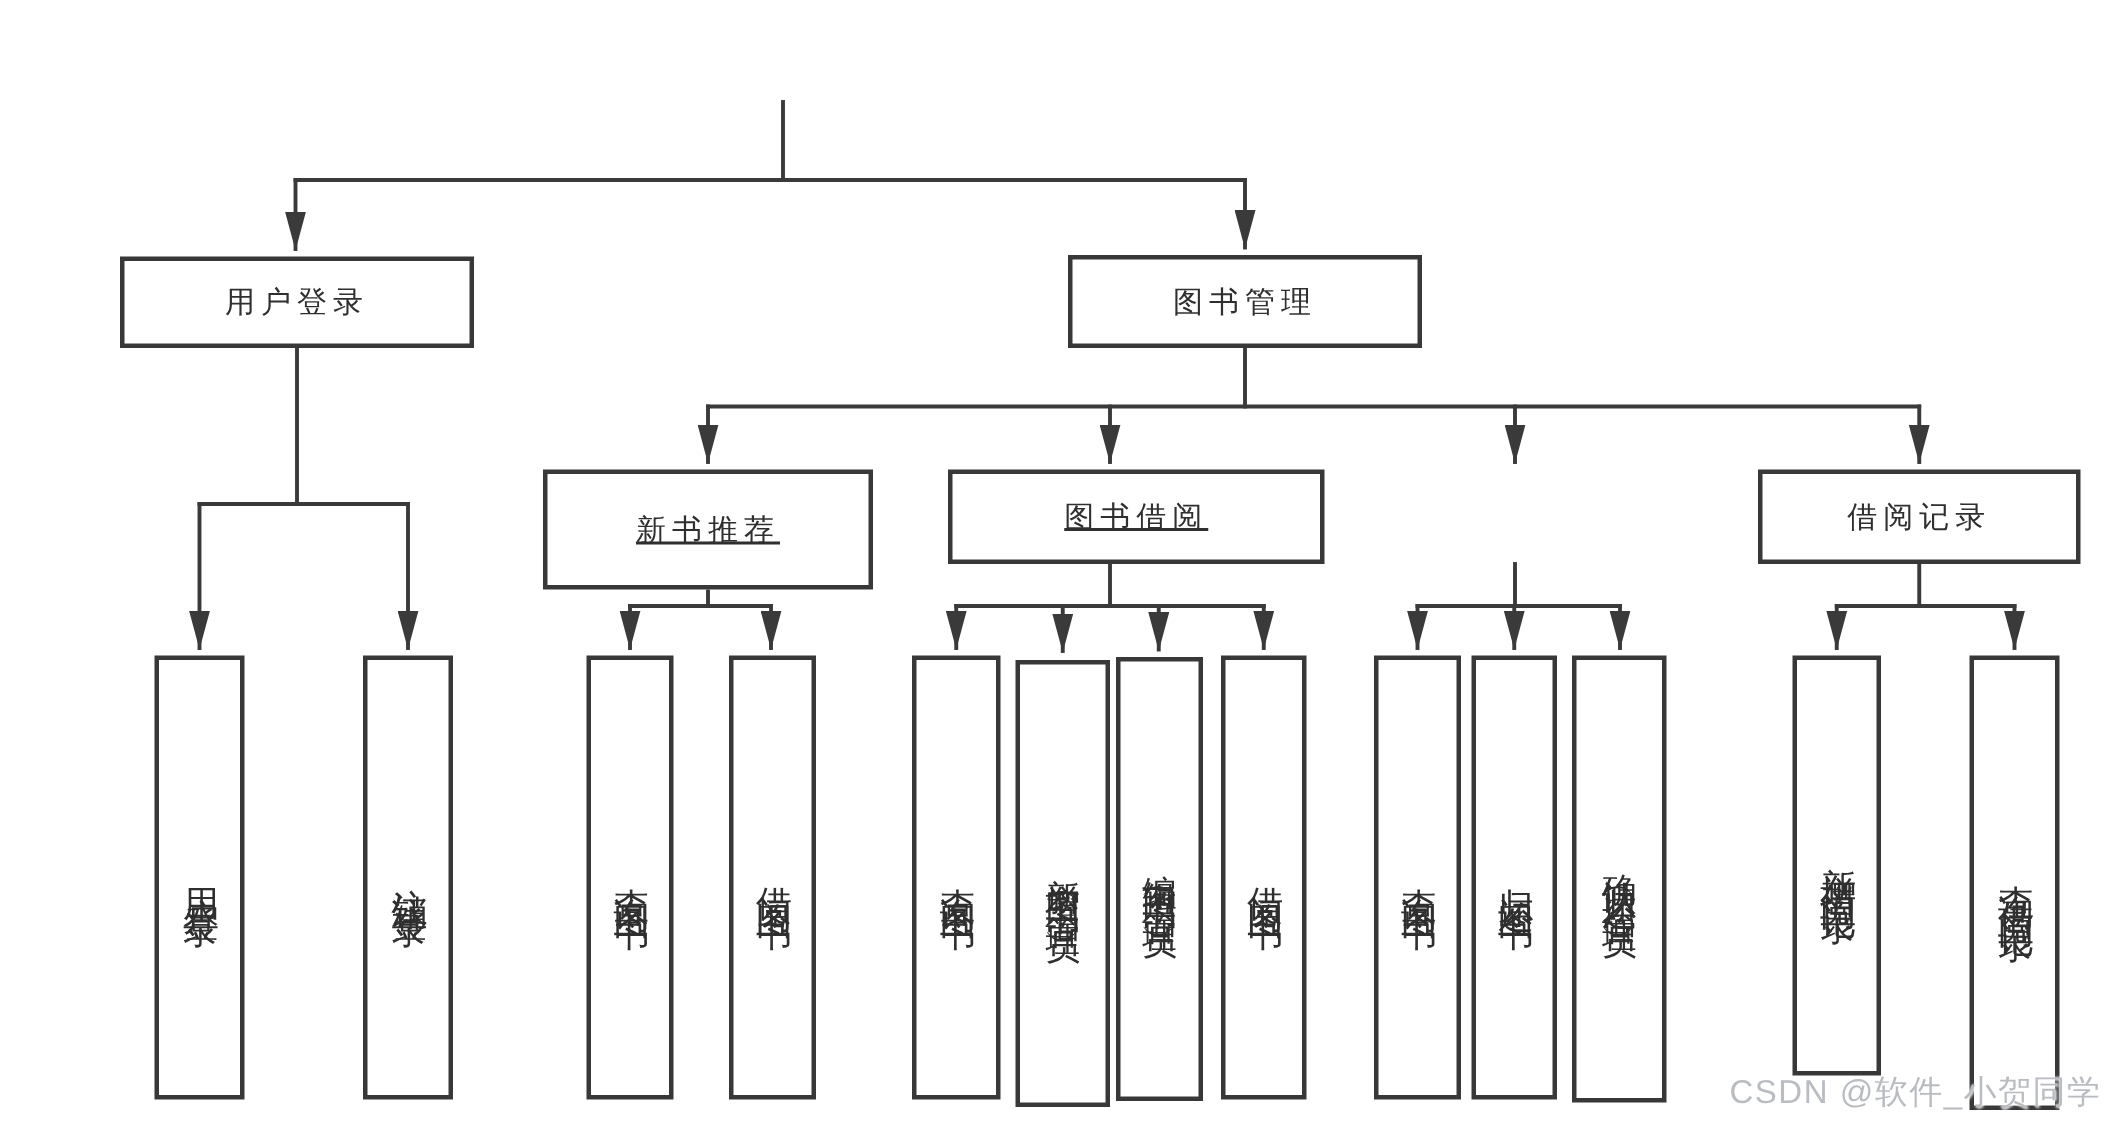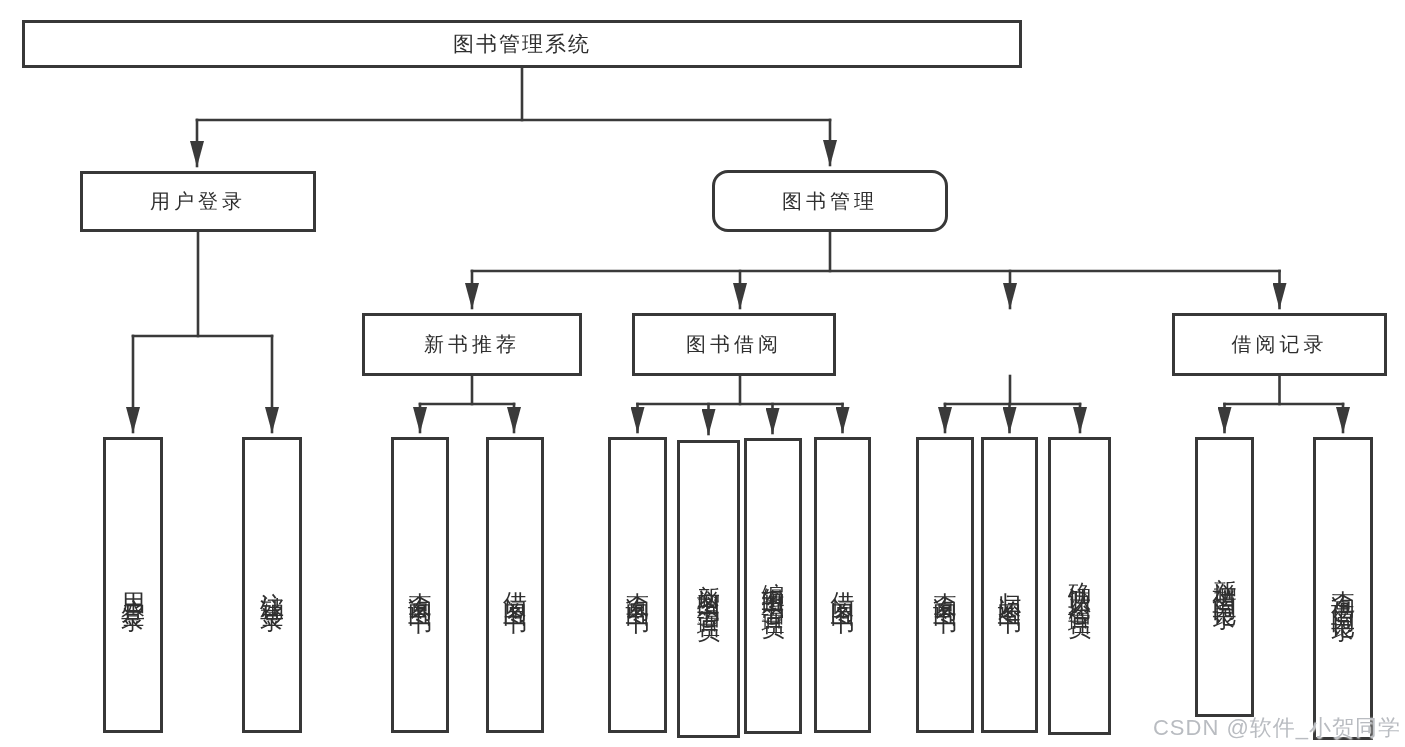--- a/index.html
+++ b/index.html
@@ -100,35 +100,32 @@
       <path d="M1009.5 404 V432" marker-end="url(#ah)"></path>
       <path d="M1080 404 V432" marker-end="url(#ah)"></path>
 
       <path d="M1279.5 376 V404"></path>
       <path d="M1224.5 404 H1343"></path>
       <path d="M1224.5 404 V432" marker-end="url(#ah)"></path>
       <path d="M1343 404 V432" marker-end="url(#ah)"></path>
     </g>
   </svg>
 
-  <div class="node node-root" style="left:22px; top:20px; width:1000px; height:48px;">
-    <span>图书管理系统</span>
-  </div>
 
   <div class="node node-l2" style="left:80px; top:171px; width:236px; height:61px;">
     <span>用户登录</span>
   </div>
-  <div class="node node-l2" style="left:712px; top:170px; width:236px; height:62px;border-radius:16px;">
+  <div class="node node-l2" style="left:712px; top:170px; width:236px; height:62px;">
     <span>图书管理</span>
   </div>
 
-  <div class="node node-l3" style="left:362px; top:313px; width:220px; height:63px;">
+  <div class="node node-l3" style="left:362px; top:313px; width:220px; height:80px;text-decoration:underline;">
     <span>新书推荐</span>
   </div>
-  <div class="node node-l3" style="left:632px; top:313px; width:204px; height:63px;">
+  <div class="node node-l3" style="left:632px; top:313px; width:251px; height:63px;text-decoration:underline;">
     <span>图书借阅</span>
   </div>
   <div class="node node-l3" style="left:1172px; top:313px; width:215px; height:63px;">
     <span>借阅记录</span>
   </div>
 
   <div class="node leaf" style="left:103px; top:437px; width:60px; height:296px;">
     <span>用户登录</span>
   </div>
   <div class="node leaf" style="left:242px; top:437px; width:60px; height:296px;">

